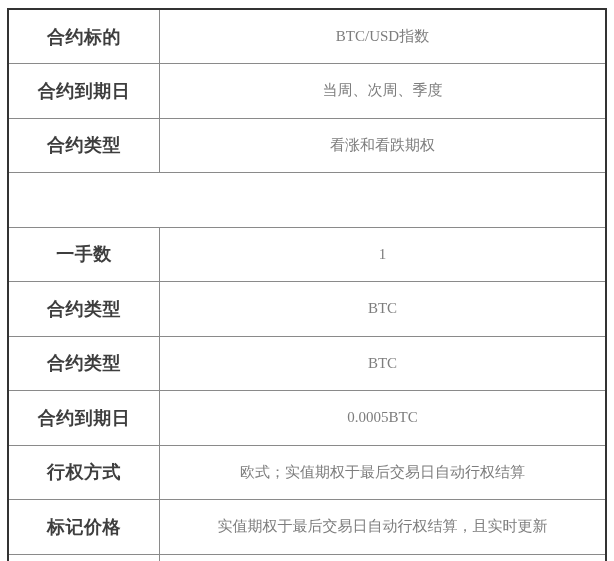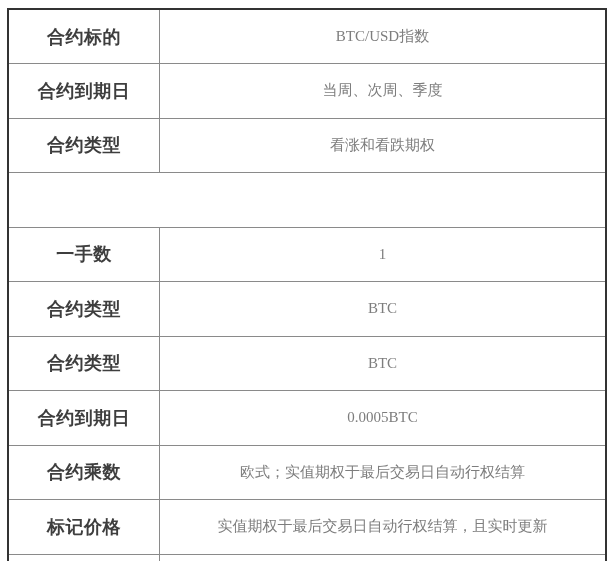--- a/index.html
+++ b/index.html
@@ -94,21 +94,21 @@
     <div class="cell label">合约类型</div>
     <div class="cell value">BTC</div>
   </div>
 
   <div class="row">
     <div class="cell label">合约到期日</div>
     <div class="cell value">0.0005BTC</div>
   </div>
 
   <div class="row">
-    <div class="cell label">合约乘数</div>
+    <div class="cell label">行权方式</div>
     <div class="cell value">欧式；实值期权于最后交易日自动行权结算</div>
   </div>
 
   <div class="row">
     <div class="cell label">标记价格</div>
     <div class="cell value">实值期权于最后交易日自动行权结算，且实时更新</div>
   </div>
 
   <div class="row">
     <div class="cell label"></div>

